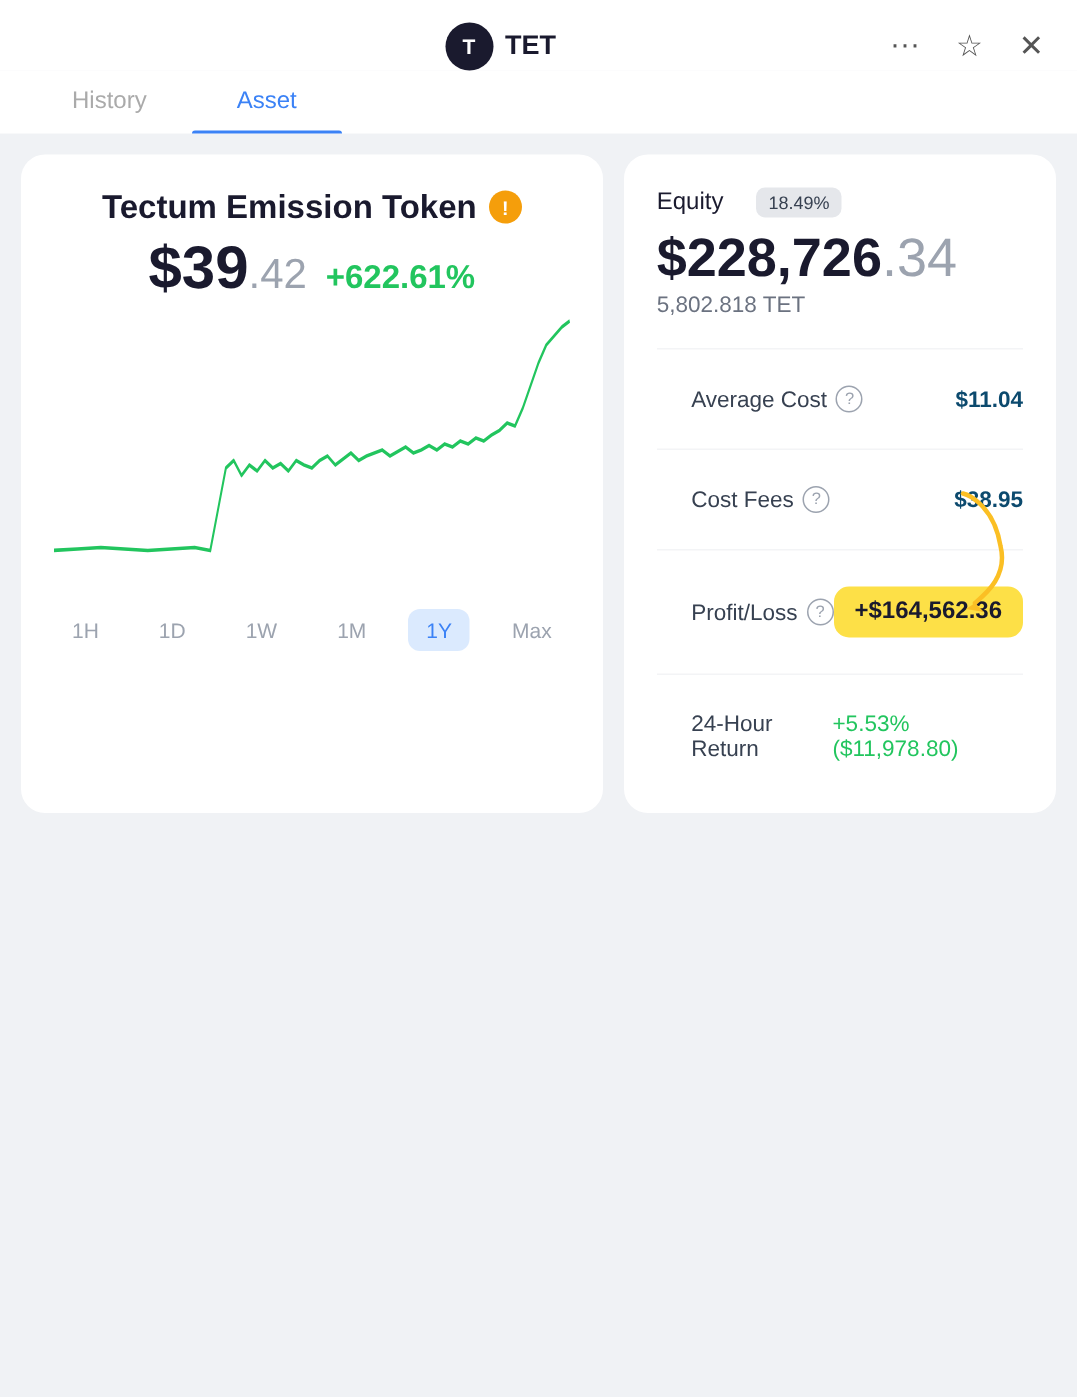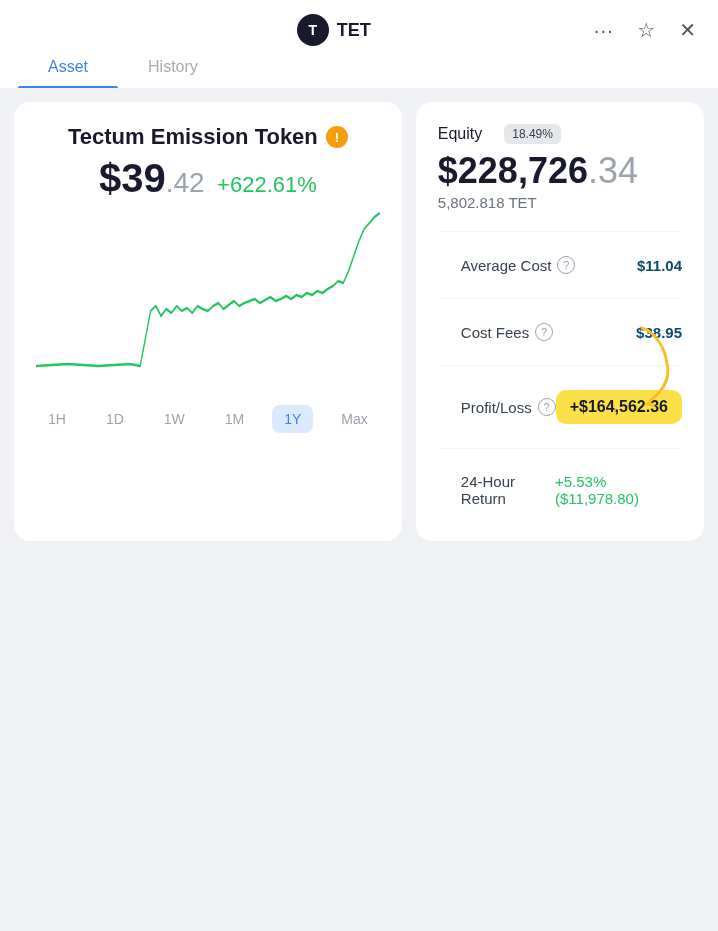--- a/index.html
+++ b/index.html
@@ -144,21 +144,21 @@
     }
 
     .price-decimal {
       font-size: 28px;
       font-weight: 400;
       color: #9ca3af;
     }
 
     .price-change {
       font-size: 22px;
-      font-weight: 400;
+      font-weight: 700;
       color: #22c55e;
       margin-left: 8px;
     }
 
     .chart-container {
       width: 100%;
       height: 180px;
       position: relative;
       margin-bottom: 8px;
     }
@@ -310,22 +310,22 @@
       <span class="tet-ticker">TET</span>
     </div>
     <div class="top-bar-actions">
       <button class="icon-btn">···</button>
       <button class="icon-btn">☆</button>
       <button class="icon-btn">✕</button>
     </div>
   </div>
 
   <div class="tabs">
+    <button class="tab">History</button>
     <button class="tab active">Asset</button>
-    <button class="tab">History</button>
   </div>
 
   <div class="main-content">
 
     <div class="card">
       <div class="asset-name">
         <span>Tectum Emission Token</span>
         <span class="info-icon">!</span>
       </div>
       <div class="price-row">

